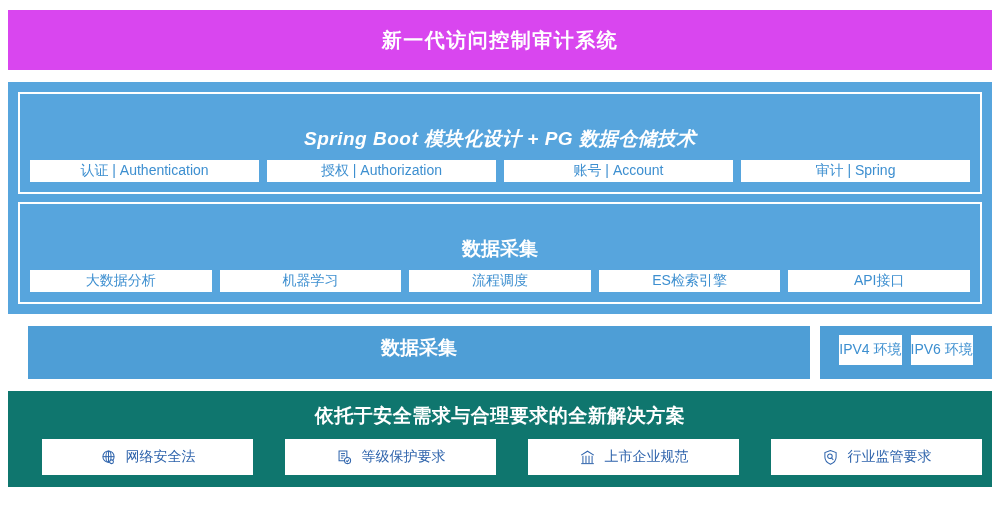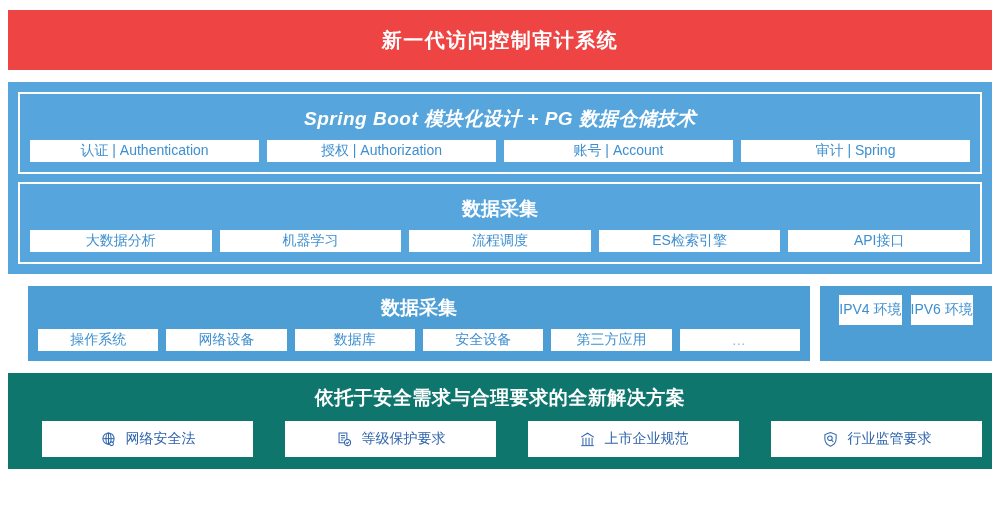--- a/index.html
+++ b/index.html
@@ -18,21 +18,21 @@
     width: 1000px;
     height: 529px;
     box-sizing: border-box;
     padding: 10px 8px 8px 8px;
     background: #ffffff;
   }
 
   
   .header-bar {
     height: 60px;
-    background: #ef4444;
+    background: #d946ef;
     display: flex;
     align-items: center;
     justify-content: center;
     margin-bottom: 12px;
   }
   .header-title {
     color: #ffffff;
     font-size: 20px;
     font-weight: bold;
     letter-spacing: 1.5px;
@@ -65,20 +65,21 @@
   .inner-group + .inner-group {
     margin-top: 8px;
   }
   .group-title {
     text-align: center;
     color: #ffffff;
     font-size: 19px;
     font-weight: bold;
     line-height: 30px;
     padding: 2px 0 6px 0;
+    margin-top: 20px;
   }
   .group-title.italic {
     font-style: italic;
     letter-spacing: 0.5px;
   }
   .row {
     display: flex;
     gap: 8px;
   }
   .cell {
@@ -193,28 +194,20 @@
         <div class="cell">API接口</div>
       </div>
     </div>
 
   </div>
 
   <div class="collect-section">
 
     <div class="panel-mid collect-main">
       <div class="collect-title">数据采集</div>
-      <div class="row">
-        <div class="cell">操作系统</div>
-        <div class="cell">网络设备</div>
-        <div class="cell">数据库</div>
-        <div class="cell">安全设备</div>
-        <div class="cell">第三方应用</div>
-        <div class="cell ellipsis-cell">…</div>
-      </div>
     </div>
 
     <div class="panel-mid collect-side">
       <div class="side-cell">IPV4 环境</div>
       <div class="side-cell">IPV6 环境</div>
     </div>
 
   </div>
 
   <div class="panel-dark bottom-section">

